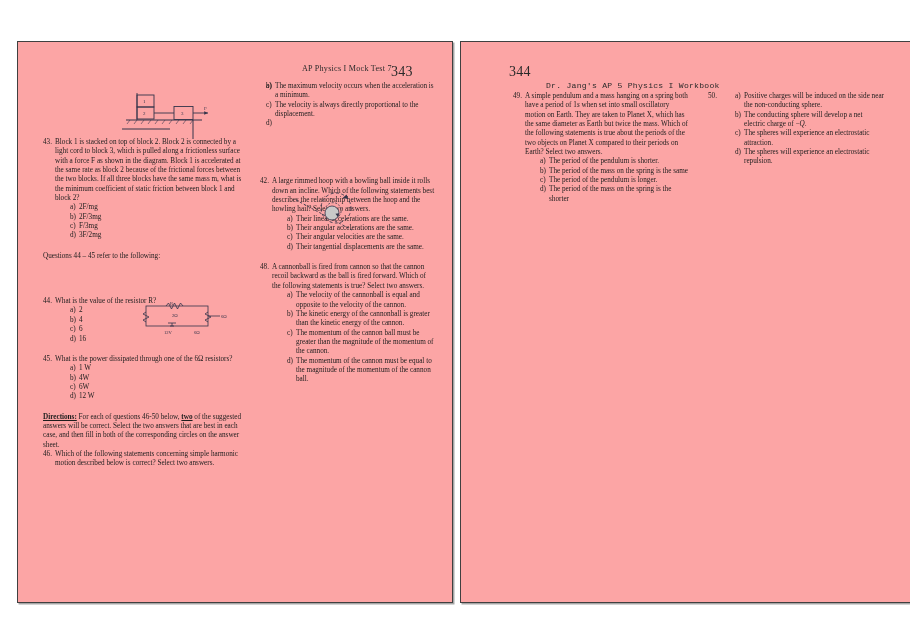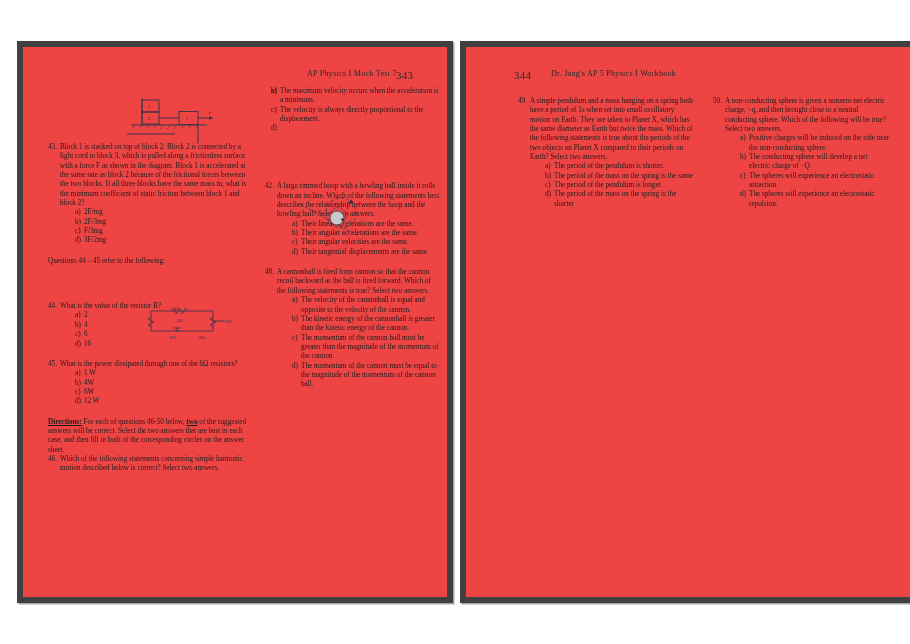--- a/index.html
+++ b/index.html
@@ -13,38 +13,38 @@
   }
   .canvas {
     position: relative;
     width: 910px;
     height: 644px;
     background: #ffffff;
   }
   
   .page {
     position: absolute;
-    background: #ef4444;
-    border: 6px solid #404040;
+    background: #fca5a5;
+    border: 1px solid #404040;
     box-shadow: 1.5px 1.5px 0 rgba(0,0,0,0.35);
     box-sizing: border-box;
     overflow: hidden;
   }
   #page-left  { left: 17px;  top: 41px; width: 436px; height: 562px; }
   #page-right { left: 460px; top: 41px; width: 473px; height: 562px; }
 
   
   .runhead {
     position: absolute;
     font-size: 8.1px;
     color: #2a2a2a;
     letter-spacing: 0.25px;
     white-space: nowrap;
   }
-  .runhead .folio { font-size: 11px; }
+  .runhead .folio { font-size: 14px; }
 
   
   .col {
     position: absolute;
     font-size: 7.2px;
     line-height: 9.35px;
     color: #1d1d1d;
     text-align: left;
   }
   .q {
@@ -346,21 +346,21 @@
       </svg>
     </div>
 
   </div>
 
   <div class="page" id="page-right">
 
     <div class="runhead" style="left:48px; top:22px;">
       <span class="folio">344</span>
     </div>
-    <div class="runhead" style="left:85px; top:22px;">
+    <div class="runhead" style="left:85px; top:39px;font-family:Liberation Mono, monospace;">
       <span>Dr. Jang's AP 5 Physics I Workbook</span>
     </div>
 
     <div class="col" style="left:48px; top:50px; width:180px;">
       <div class="q">
         <span class="q-num">49.</span>
         <div class="q-body"><span>A simple pendulum and a mass hanging on a spring both have a period of 1</span><span class="ital">s</span><span> when set into small oscillatory motion on Earth. They are taken to Planet X, which has the same diameter as Earth but twice the mass. Which of the following statements is true about the periods of the two objects on Planet X compared to their periods on Earth? Select two answers.</span></div>
         <div class="choices">
           <div class="choice">
             <span class="lbl">a)</span>
@@ -378,21 +378,20 @@
             <span class="lbl">d)</span>
             <span>The period of the mass on the spring is the shorter</span>
           </div>
         </div>
       </div>
     </div>
 
     <div class="col" style="left:243px; top:50px; width:180px;">
       <div class="q">
         <span class="q-num">50.</span>
-        <div class="q-body">A non-conducting sphere is given a nonzero net electric charge, −q, and then brought close to a neutral conducting sphere. Which of the following will be true? Select two answers.</div>
         <div class="choices">
           <div class="choice">
             <span class="lbl">a)</span>
             <span>Positive charges will be induced on the side near the non-conducting sphere.</span>
           </div>
           <div class="choice">
             <span class="lbl">b)</span>
             <span>The conducting sphere will develop a net electric charge of −</span><span class="ital">Q</span><span>.</span>
           </div>
           <div class="choice">

